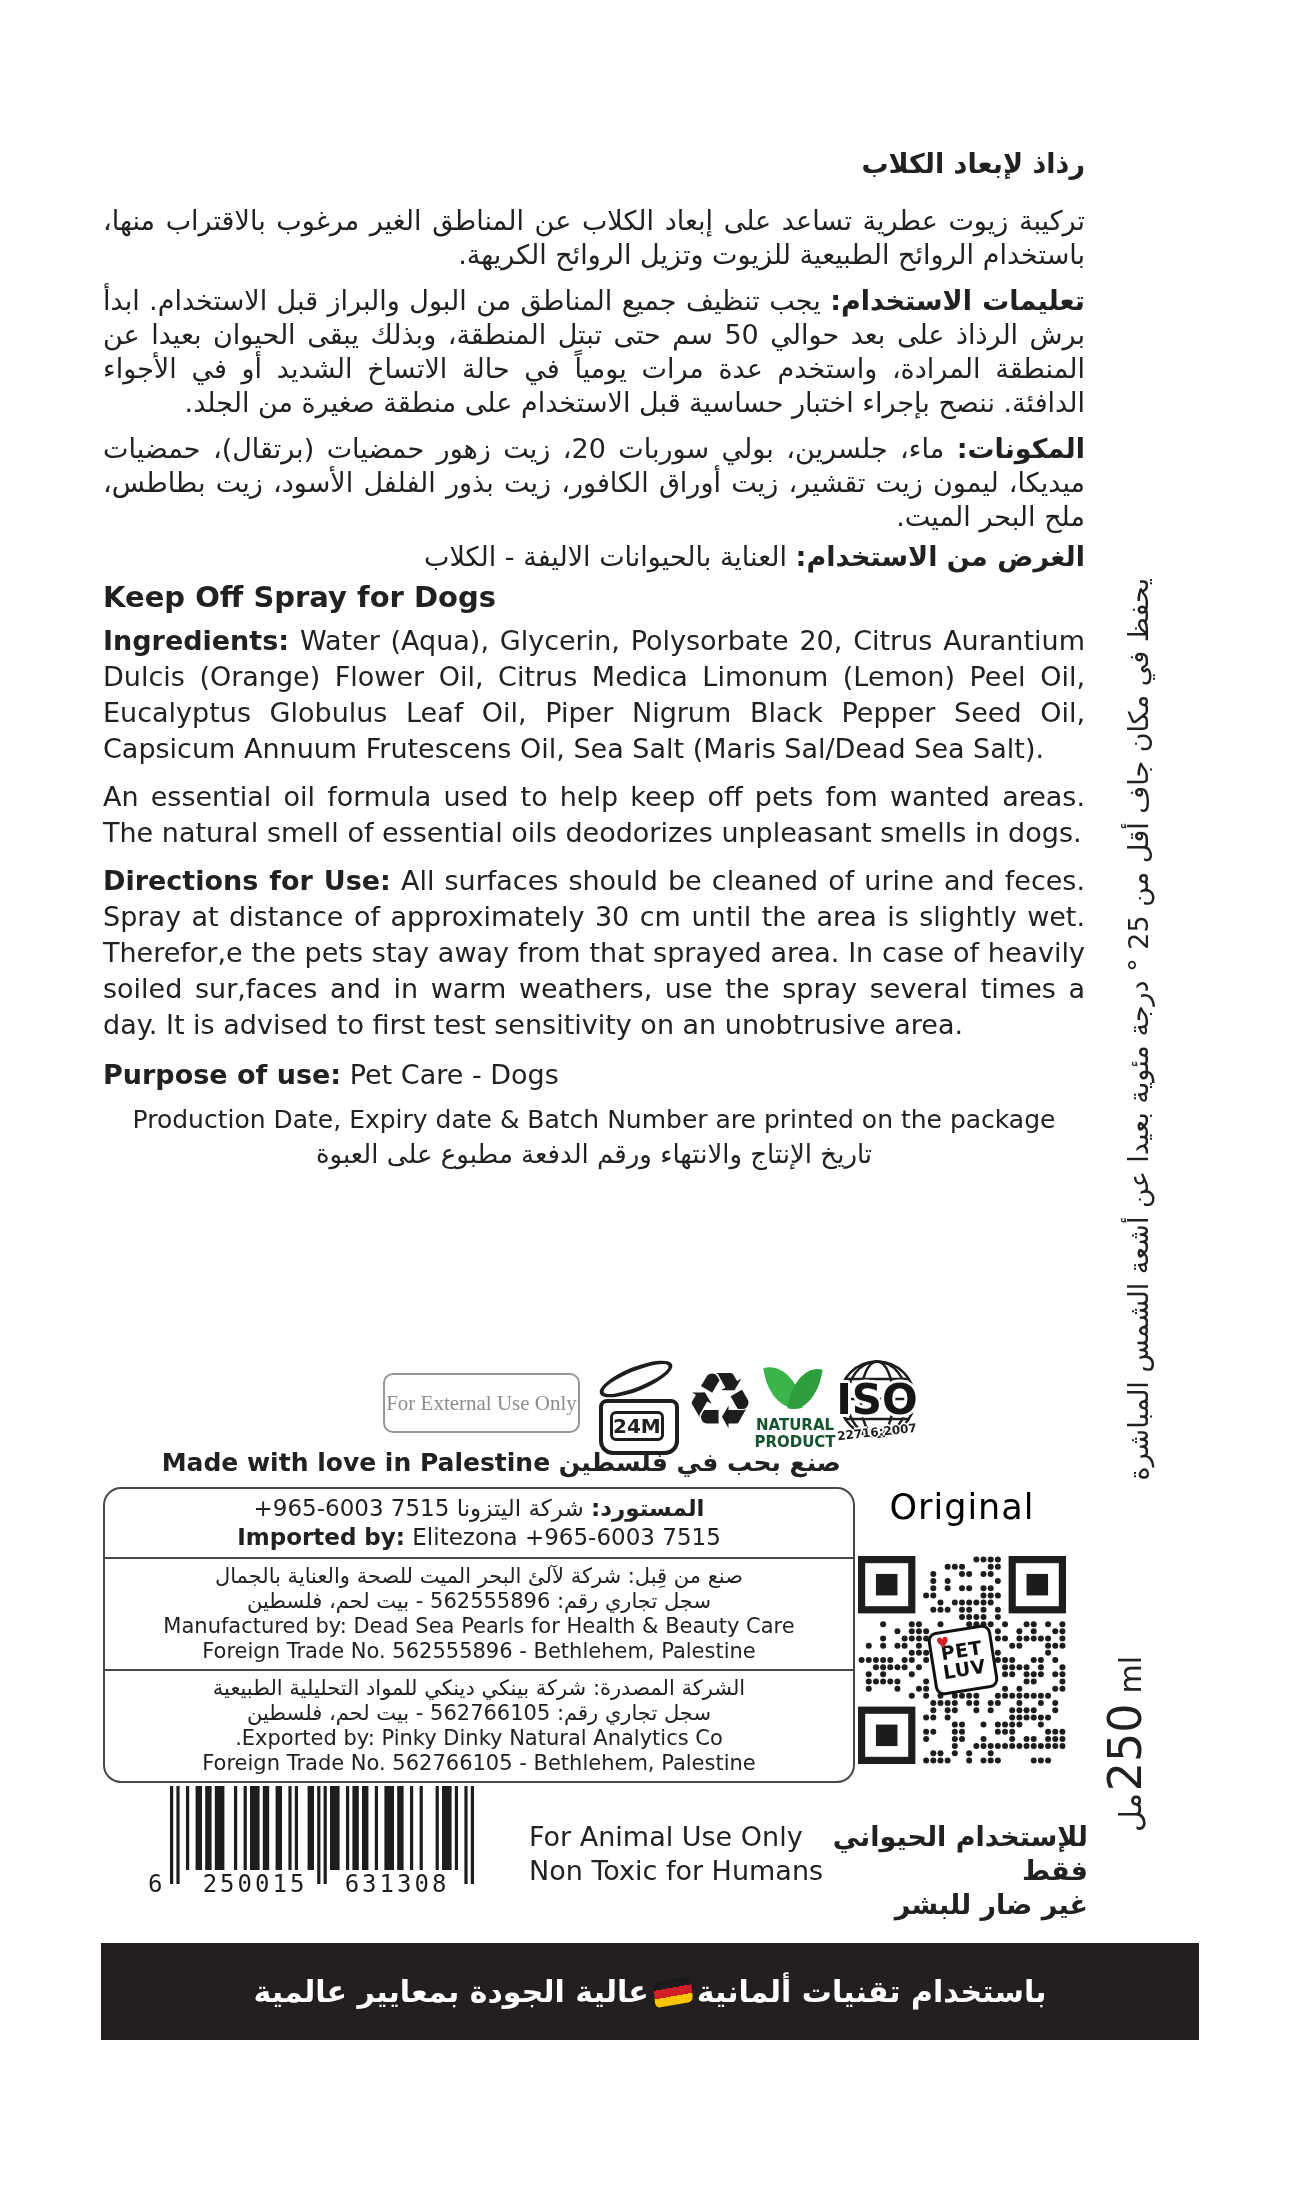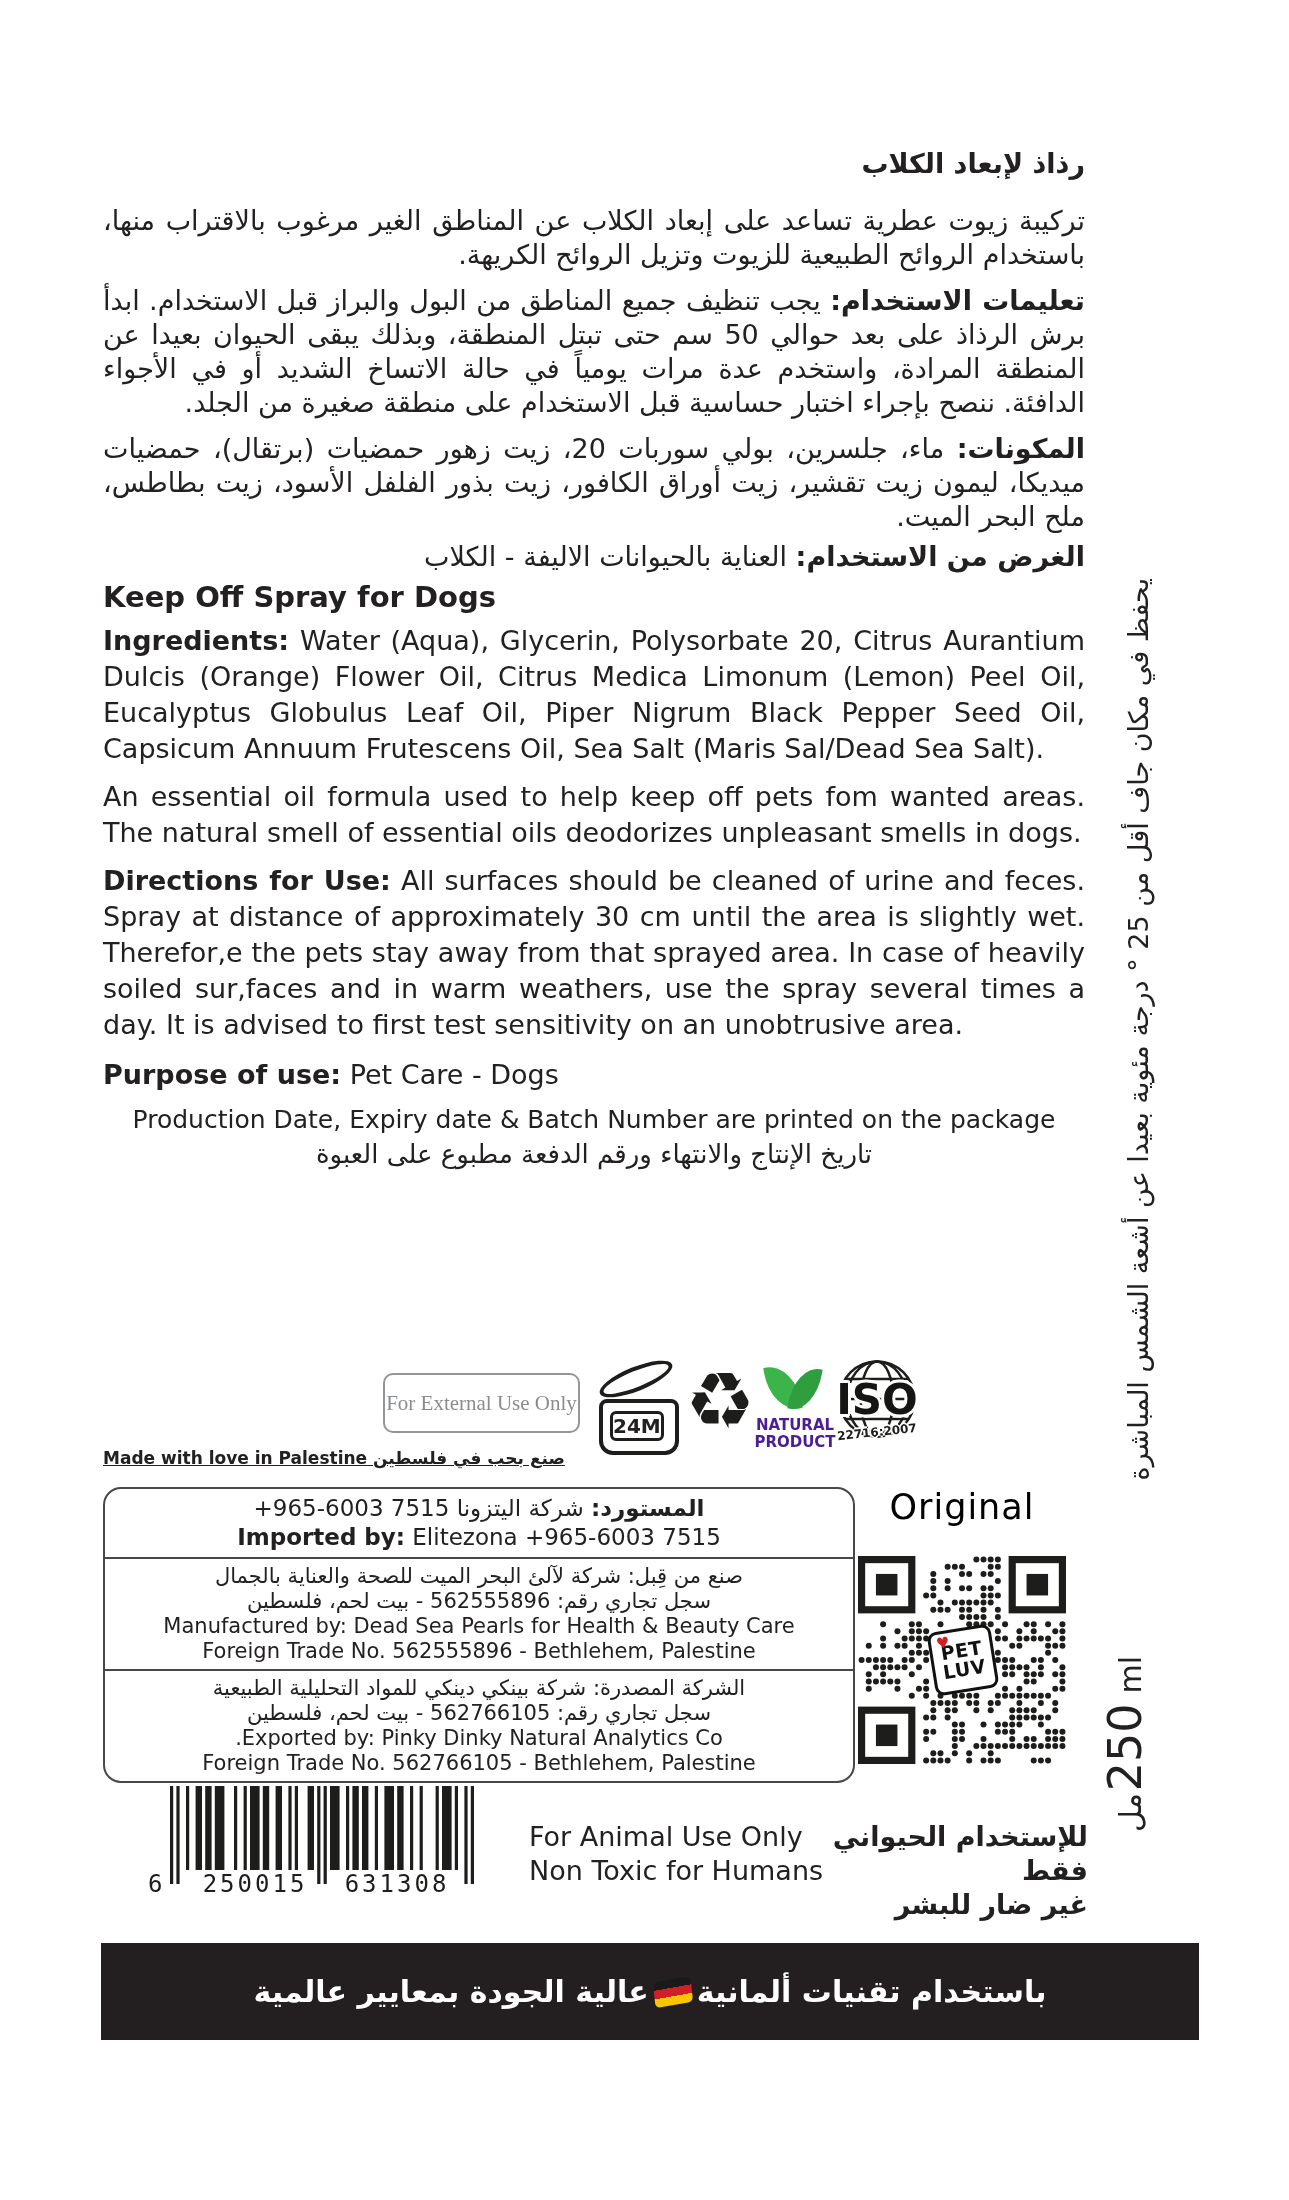--- a/index.html
+++ b/index.html
@@ -23,28 +23,28 @@
            display:flex;align-items:center;justify-content:center;
            font-family:"Liberation Serif","DejaVu Serif",serif;font-size:21px;color:#8a8c8e;}
   .jar{position:absolute;left:494px;top:0;width:84px;height:92px;}
   .jar-lid{position:absolute;left:0px;top:4px;width:70px;height:16px;border:4px solid #1d1d1b;border-radius:50%;background:#fff;transform:rotate(-22deg);}
   .jar-body{position:absolute;left:2px;top:36px;width:72px;height:48px;border:4px solid #1d1d1b;border-radius:8px 8px 14px 14px;background:#fff;}
   .pao{position:absolute;left:7px;top:8px;border:3px solid #1d1d1b;border-radius:6px;padding:0 0;font-weight:bold;font-size:20px;line-height:24px;}
   .recycle{position:absolute;left:577px;top:-8px;width:80px;font-size:78px;line-height:92px;color:#1d1d1b;text-align:center;}
   .natural{position:absolute;left:652px;top:2px;width:80px;height:92px;}
   .leaf1{position:absolute;left:12px;top:0;width:32px;height:46px;background:#3bb54a;border-radius:0 90% 0 90%;transform:rotate(-10deg);}
   .leaf2{position:absolute;left:36px;top:2px;width:28px;height:44px;background:#2e9e3f;border-radius:90% 0 90% 0;transform:rotate(10deg);}
-  .natural-text{position:absolute;top:52px;left:-10px;width:100px;text-align:center;font-weight:bold;font-size:15px;line-height:17px;color:#4c1d95;}
+  .natural-text{position:absolute;top:52px;left:-10px;width:100px;text-align:center;font-weight:bold;font-size:15px;line-height:17px;color:#14532d;}
   .iso{position:absolute;left:726px;top:-4px;width:96px;height:100px;}
   .iso svg{position:absolute;left:8px;top:0;}
   .iso-word{position:absolute;top:20px;left:-4px;width:104px;text-align:center;font-size:42px;font-weight:bold;color:#151513;line-height:42px;
             text-shadow:-3px 0 #fff,3px 0 #fff,0 -3px #fff,0 3px #fff,-2px -2px #fff,2px 2px #fff,-2px 2px #fff,2px -2px #fff;}
   .iso-num{position:absolute;top:66px;left:0;width:96px;text-align:center;font-size:12px;font-weight:bold;color:#1d1d1b;transform:rotate(-6deg);
            text-shadow:-2px 0 #fff,2px 0 #fff,0 -2px #fff,0 2px #fff;}
-  .made-line{position:absolute;left:103px;top:1448px;width:748px;text-align:left;font-weight:bold;font-size:17px;text-decoration:underline;}
+  .made-line{position:absolute;left:103px;top:1448px;width:748px;text-align:right;font-weight:bold;font-size:25px;}
   .made-line .ar{margin-right:10px;direction:rtl;unicode-bidi:embed;}
   
   .info-box{position:absolute;left:103px;top:1487px;width:748px;border:2px solid #48484a;border-radius:18px;background:#fff;}
   .ib-sec{padding:5px 10px;text-align:center;}
   .ib-sec + .ib-sec{border-top:2px solid #48484a;}
   .ib-line-ar{direction:rtl;font-size:23px;line-height:29px;}
   .ib-line-ar.sm{font-size:21px;line-height:25px;}
   .ib-line-en{font-size:23px;line-height:29px;}
   .ib-line-en.sm{font-size:21px;line-height:25px;}
   .ltr{direction:ltr;unicode-bidi:embed;}

